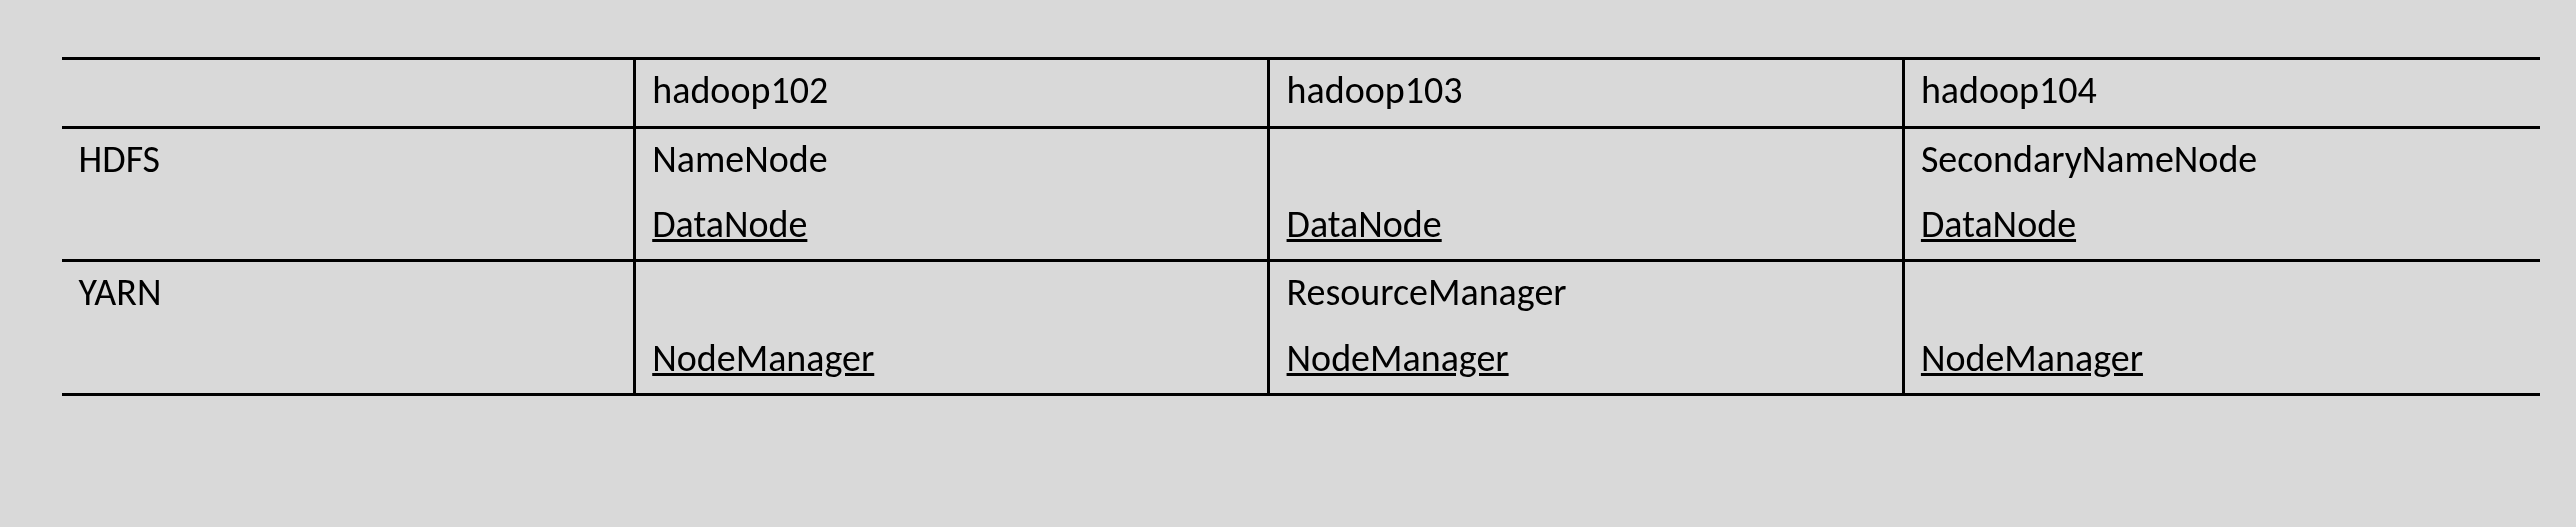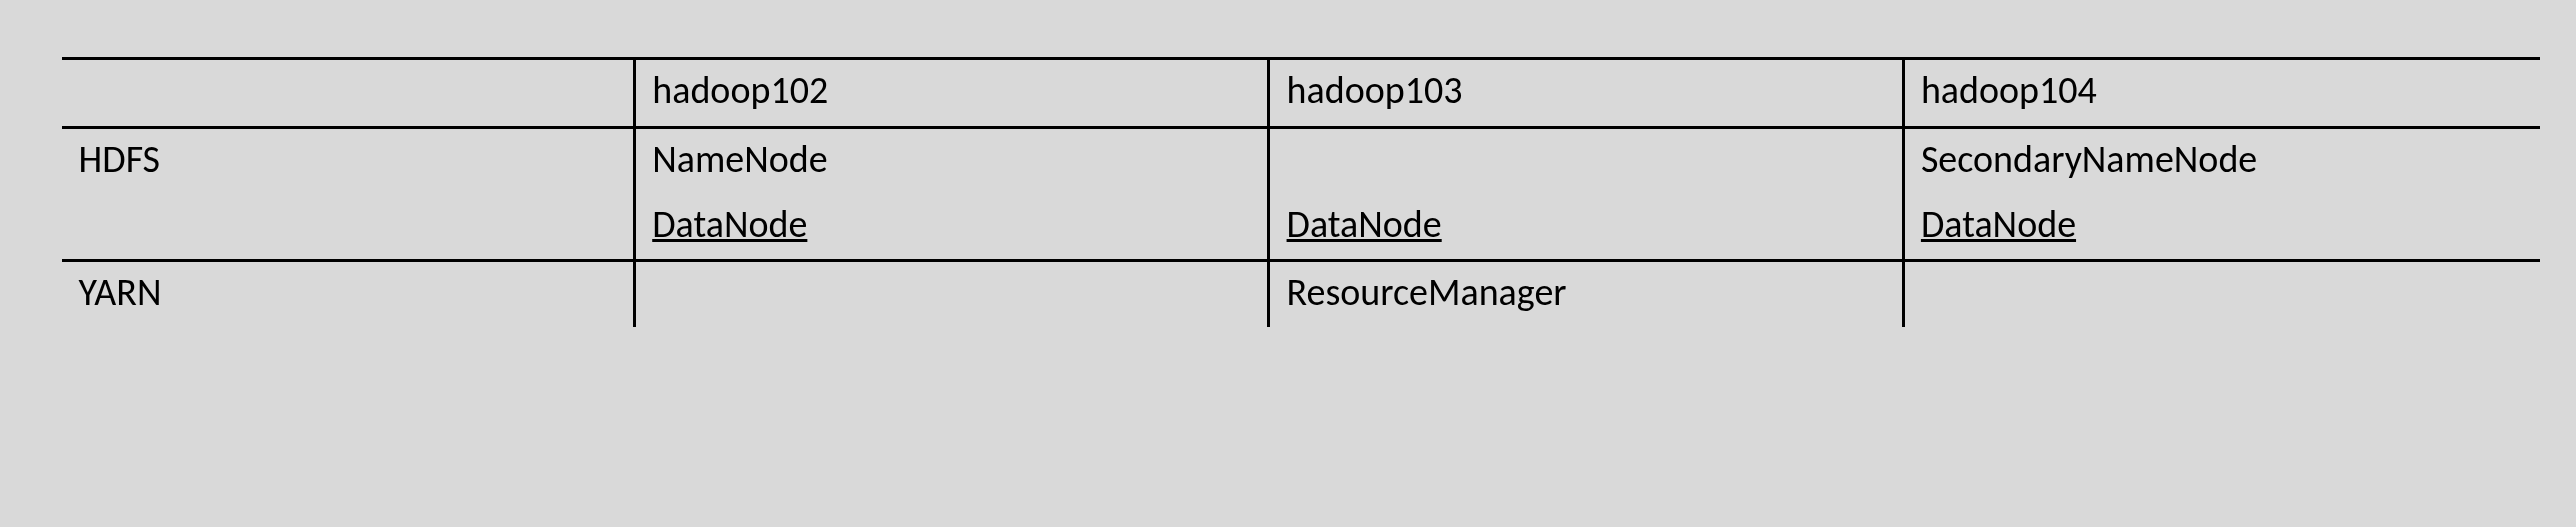--- a/index.html
+++ b/index.html
@@ -76,15 +76,21 @@
     <td class="vsep">DataNode</td>
   </tr>
 
   <tr>
     <td>YARN</td>
     <td class="vsep red"></td>
     <td class="vsep red">ResourceManager</td>
     <td class="vsep red"></td>
   </tr>
 
+  <tr class="section-end">
+    <td></td>
+    <td class="vsep">NodeManager</td>
+    <td class="vsep">NodeManager</td>
+    <td class="vsep">NodeManager</td>
+  </tr>
 </tbody>
   </table>
 
 
 </body></html>

